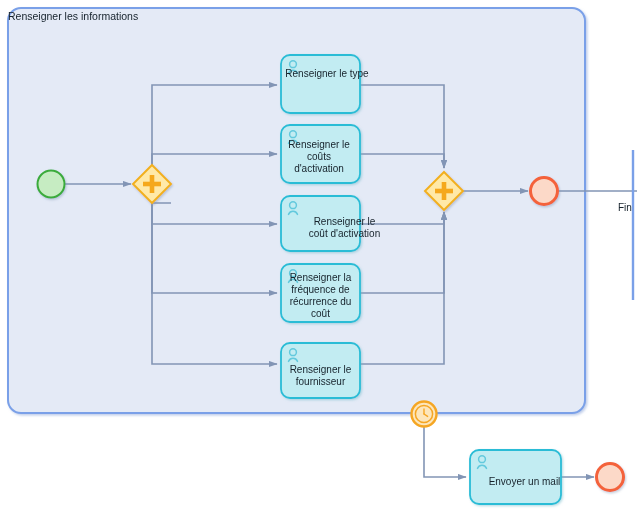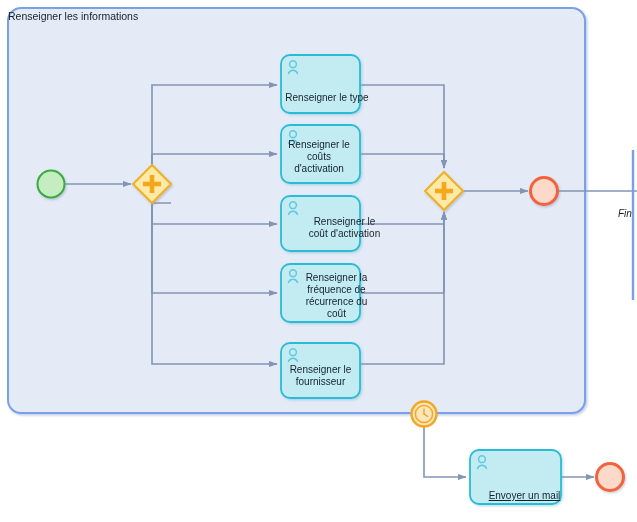--- a/index.html
+++ b/index.html
@@ -139,25 +139,25 @@
         <path d="M424,414 L427.6,416.4"></path>
     </g>
   </g>
 
   <circle cx="544" cy="191" r="13.5" fill="#fcd9c8" stroke="#f4623a" stroke-width="3" filter="url(#evt-sh)"></circle>
   <circle cx="610" cy="477" r="13.5" fill="#fcd9c8" stroke="#f4623a" stroke-width="3" filter="url(#evt-sh)"></circle>
 </svg>
 
 <div class="title-label" style="left:8px;top:10px;width:577px;">Renseigner les informations</div>
 
-<div class="task-label" style="left:283px;top:76px;width:88px;height:44px;">Renseigner le type</div>
+<div class="task-label" style="left:283px;top:52px;width:88px;height:44px;">Renseigner le type</div>
 
 <div class="task-label" style="left:283px;top:133px;width:72px;height:48px;">Renseigner le coûts d'activation</div>
 
 <div class="task-label" style="left:281px;top:206px;width:79px;height:44px;margin-left:24px;">Renseigner le coût d'activation</div>
 
-<div class="task-label" style="left:281px;top:270px;width:79px;height:51px;padding-left:16px;">Renseigner la fréquence de récurrence du coût</div>
+<div class="task-label" style="left:281px;top:270px;width:79px;height:51px;">Renseigner la fréquence de récurrence du coût</div>
 
 <div class="task-label" style="left:283px;top:354px;width:75px;height:43px;">Renseigner le fournisseur</div>
 
-<div class="task-label" style="left:472px;top:476px;width:105px;height:40px;text-decoration:underline;">Envoyer un mail</div>
+<div class="task-label" style="left:472px;top:462px;width:105px;height:40px;">Envoyer un mail</div>
 
-<div class="fin-label" style="left:618px;top:208px;font-style:italic;">Fin</div>
+<div class="fin-label" style="left:618px;top:202px;">Fin</div>
 
 </body></html>

